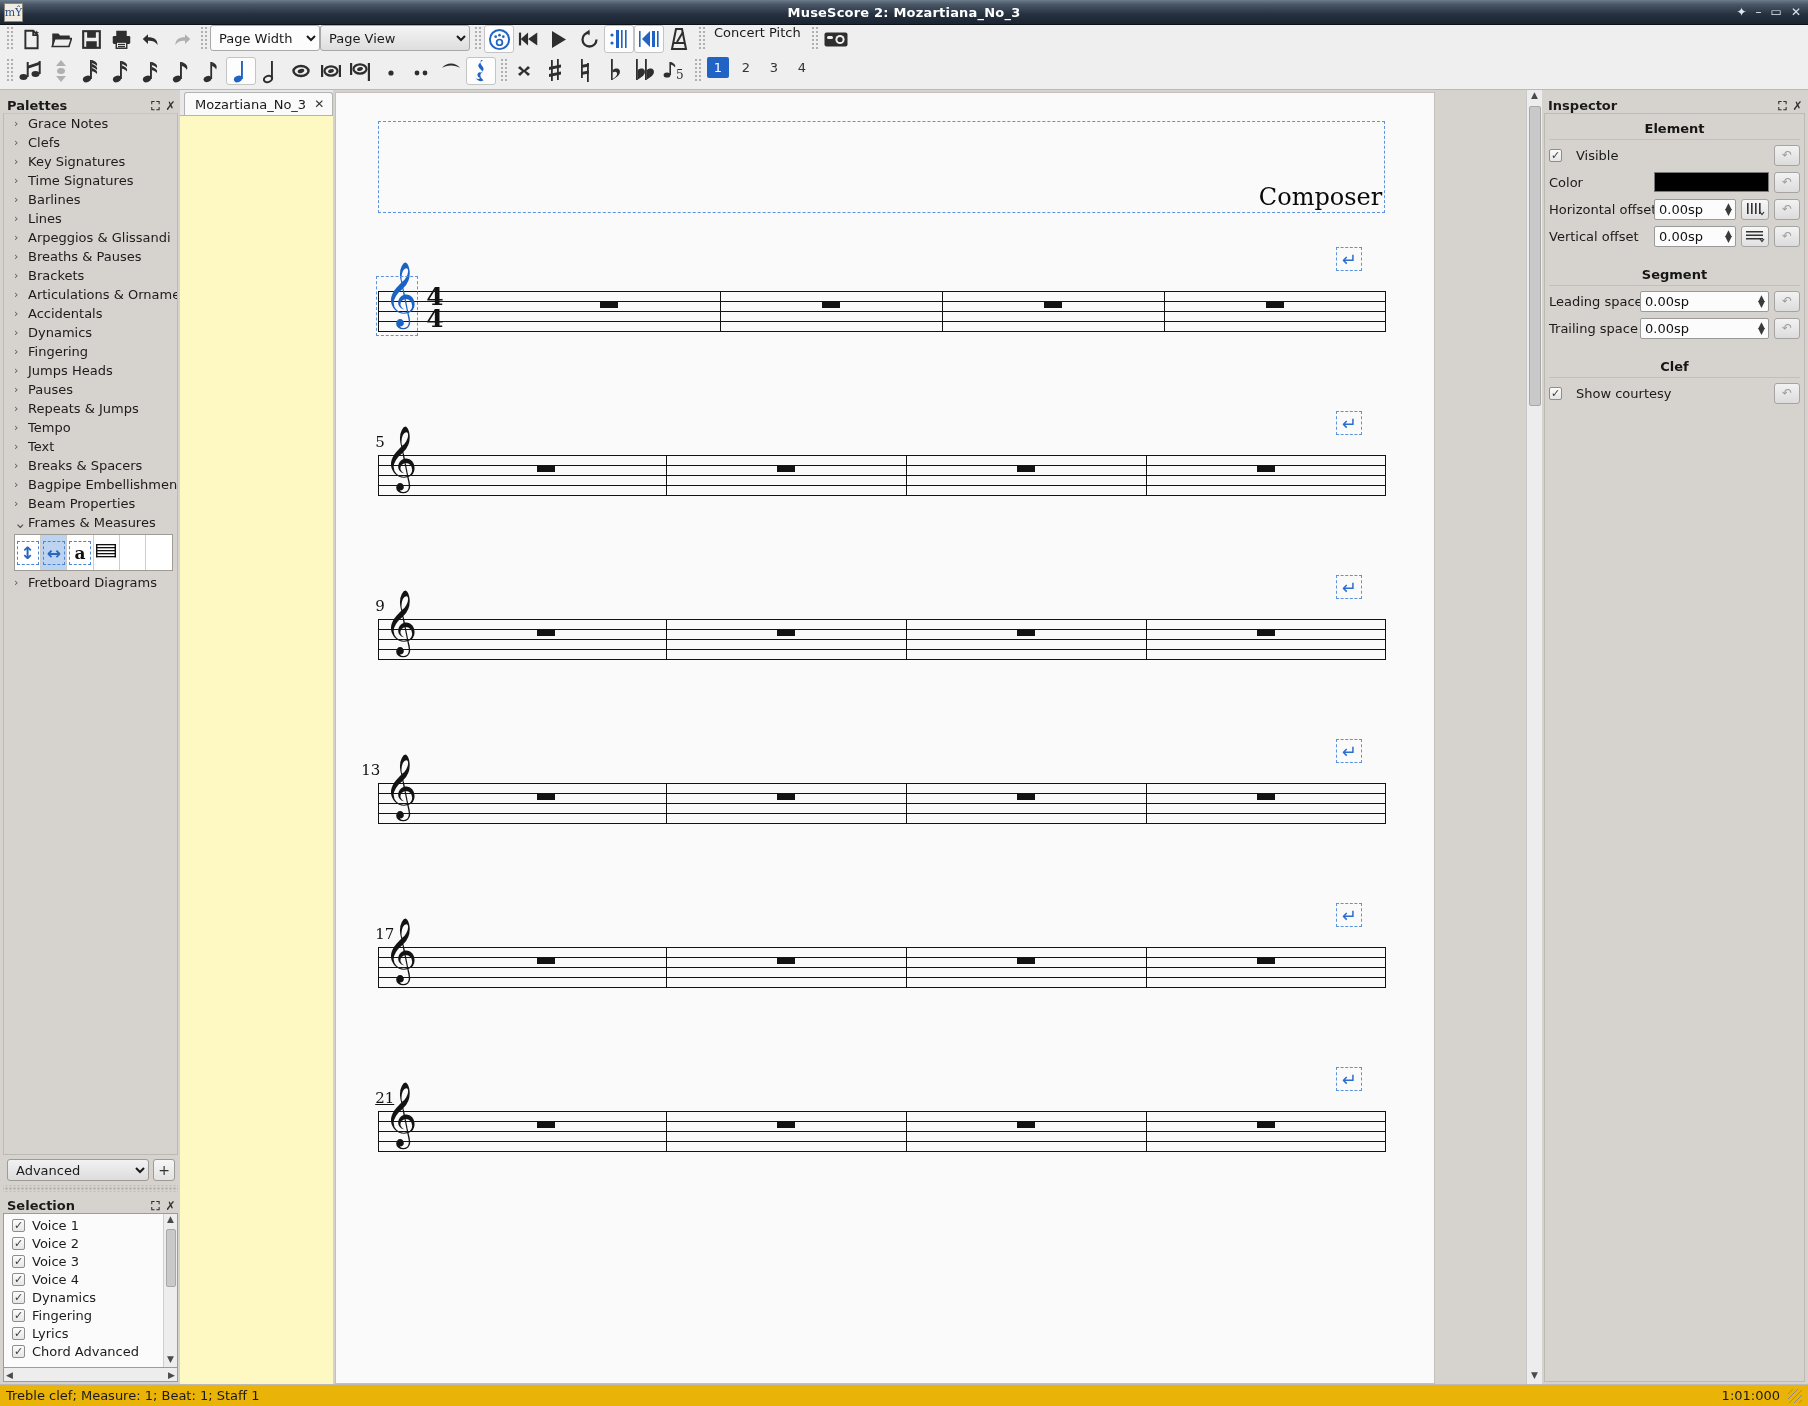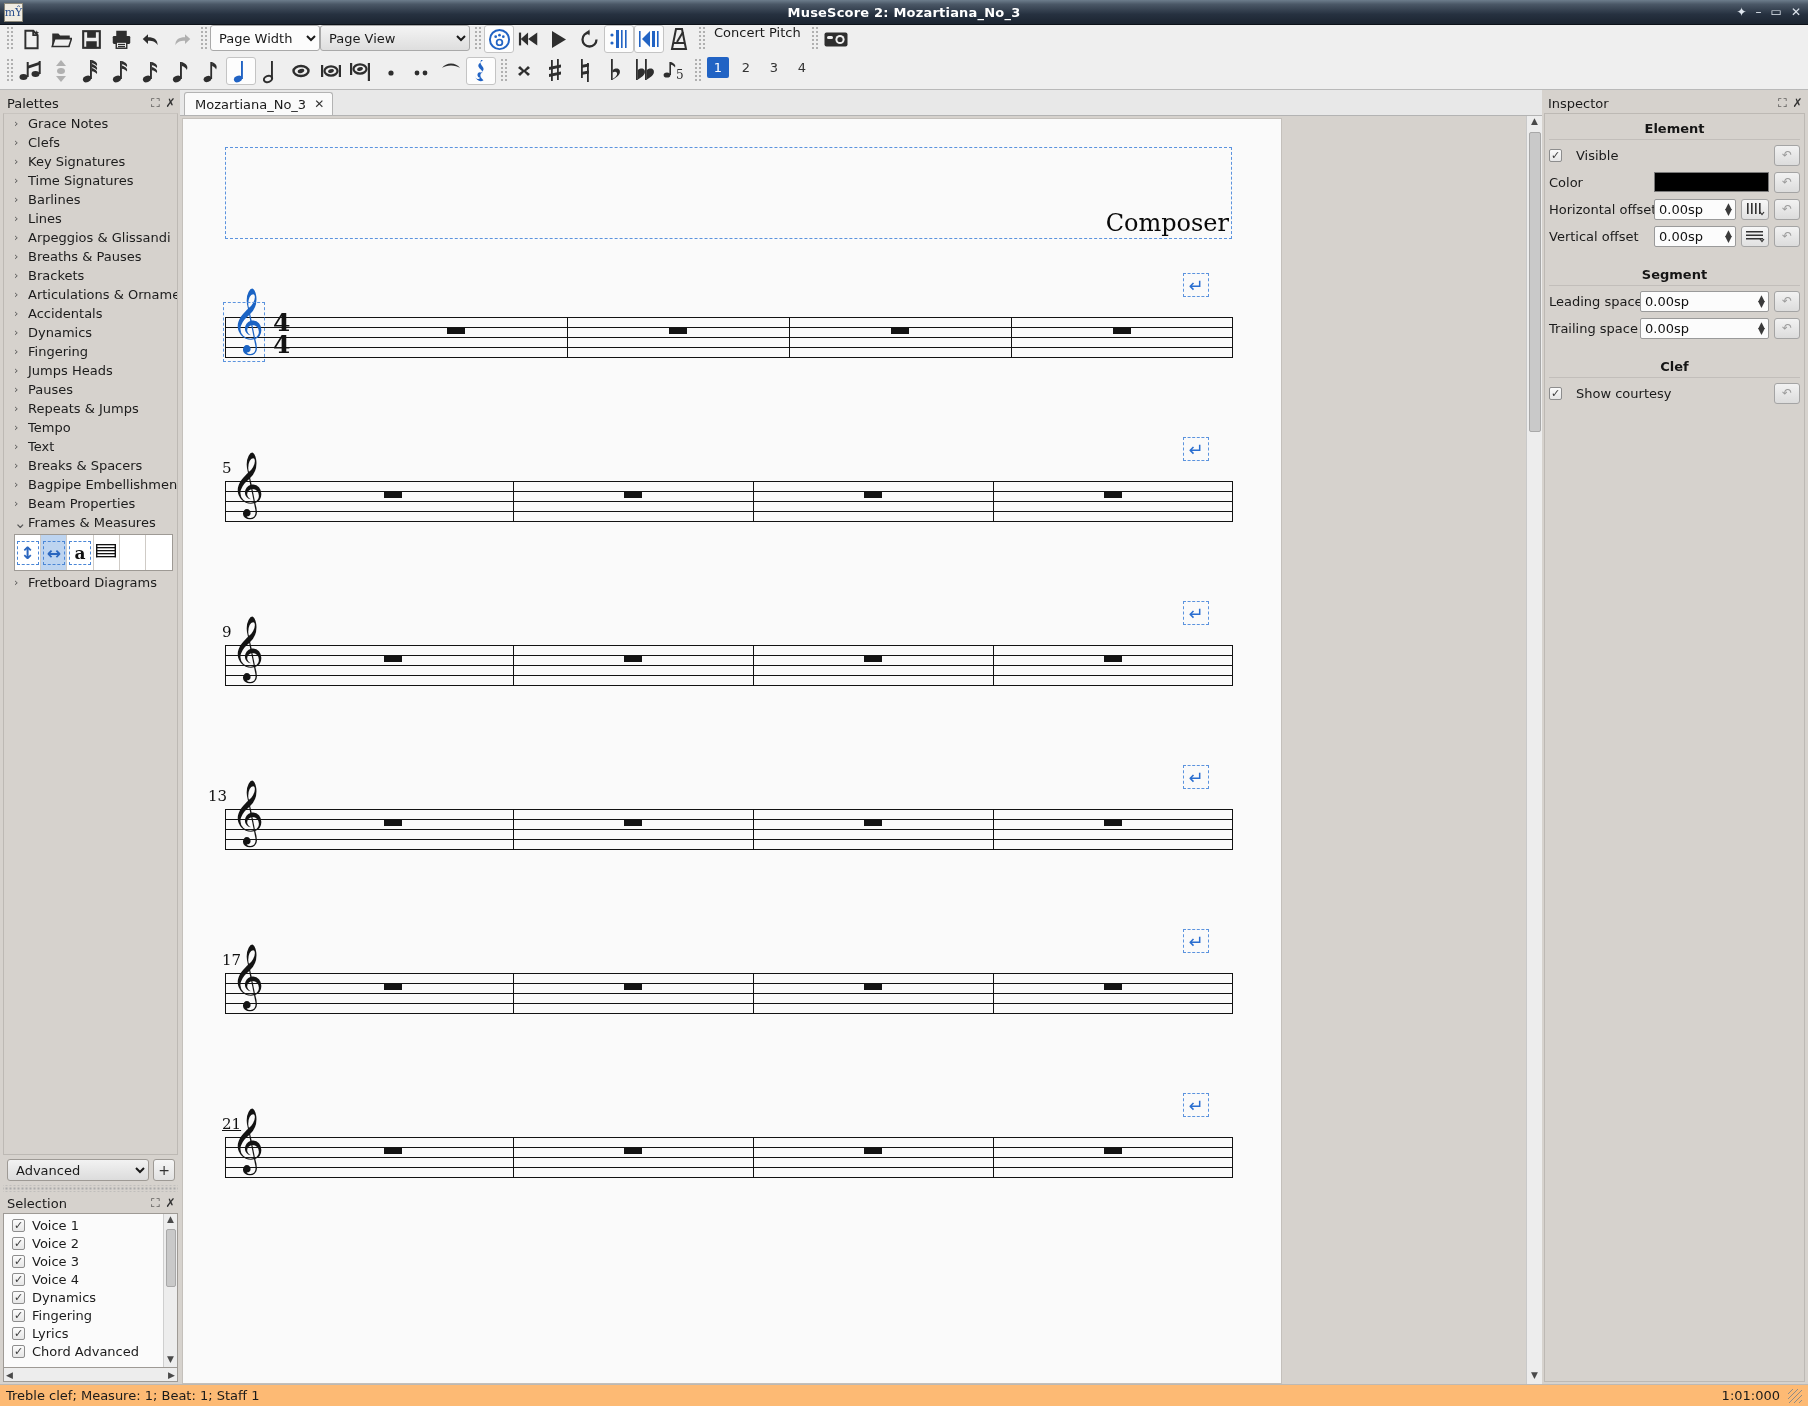--- a/index.html
+++ b/index.html
@@ -82,22 +82,22 @@
   
   .body { flex: 1 1 auto; display: flex; min-height: 0; background: #d6d2cd; }
 
   
   .leftdock {
     width: 180px; flex: 0 0 180px; display: flex; flex-direction: column;
     background: #d6d2cd; padding: 3px 2px 2px 3px;
   }
   .panel { background: #d6d2cd; display: flex; flex-direction: column; min-height: 0; }
   .panel-head {
-    display: flex; align-items: center; height: 20px;
-    font-size: 13px; color: #1b1b1b; padding-left: 4px;
+    display: flex; align-items: flex-end; height: 20px;
+    font-size: 13px; color: #1b1b1b; padding-left: 4px; font-weight: bold;
   }
   .panel-head .ptitle { flex: 1 1 auto; }
   .panel-head .pbtn { width: 15px; text-align: center; color: #303030; cursor: pointer; font-size: 12px; }
   .palette-list {
     flex: 1 1 auto; overflow: hidden;
     background: #d6d2cd; border: 1px solid #bdb9b4; border-top: 1px solid #c8c4bf;
   }
   .prow {
     display: flex; align-items: center; height: 19px; padding-left: 10px;
     font-size: 13px; color: #1c1c1c; cursor: pointer; white-space: nowrap; overflow: hidden;
@@ -152,21 +152,21 @@
   }
   .vscroll .arr { font-size: 9px; color: #4a4a4a; height: 13px; }
   .vscroll .thumb { width: 10px; height: 58px; background: #c9c9c9; border: 1px solid #a8a8a8; border-radius: 2px; margin: 2px 0; }
   .hscroll-bottom {
     height: 14px; border: 1px solid #9e9a95; border-top: none; background: #ededed;
     display: flex; align-items: center; justify-content: space-between; padding: 0 2px;
     font-size: 9px; color: #4a4a4a;
   }
 
   
-  .scorewrap { flex: 1 1 auto; display: flex; flex-direction: column; min-width: 0; background: #fef9c3; justify-content: center; }
+  .scorewrap { flex: 1 1 auto; display: flex; min-width: 0; background: #fef9c3; justify-content: center; }
   .tabbar {
     height: 26px; flex: 0 0 26px; display: flex; align-items: flex-end;
     background: #e8e8e8; padding-left: 4px; border-bottom: 1px solid #b3b3b3;
   }
   .doctab {
     display: flex; align-items: center; gap: 8px;
     height: 23px; padding: 0 8px 0 10px; font-size: 13px; color: #1a1a1a;
     background: #fafafa; border: 1px solid #b3b3b3; border-bottom: none;
     border-radius: 3px 3px 0 0; cursor: pointer;
   }
@@ -256,21 +256,21 @@
   .ireset {
     width: 26px; height: 21px; border: 1px solid #a4a4a4; border-radius: 3px;
     background: linear-gradient(to bottom,#f2f2f2,#dcdcdc);
     display: flex; align-items: center; justify-content: center; cursor: pointer;
     color: #9b9b9b; font-size: 12px; flex: 0 0 26px;
   }
   .icheck { display: flex; align-items: center; gap: 7px; }
 
   
   .statusbar {
-    height: 22px; flex: 0 0 22px; background: #fdba74; border-top: 1px solid #bdb9b4;
+    height: 22px; flex: 0 0 22px; background: #eab308; border-top: 1px solid #bdb9b4;
     display: flex; align-items: center; padding: 0 6px;
     font-size: 13px; color: #1a1a1a;
   }
   .statusbar .right { margin-left: auto; display: flex; align-items: center; gap: 8px; }
   .resizegrip {
     width: 14px; height: 14px;
     background-image: linear-gradient(135deg, transparent 45%, #8f8b86 45%, #8f8b86 55%, transparent 55%);
     background-size: 5px 5px;
   }
 </style>

